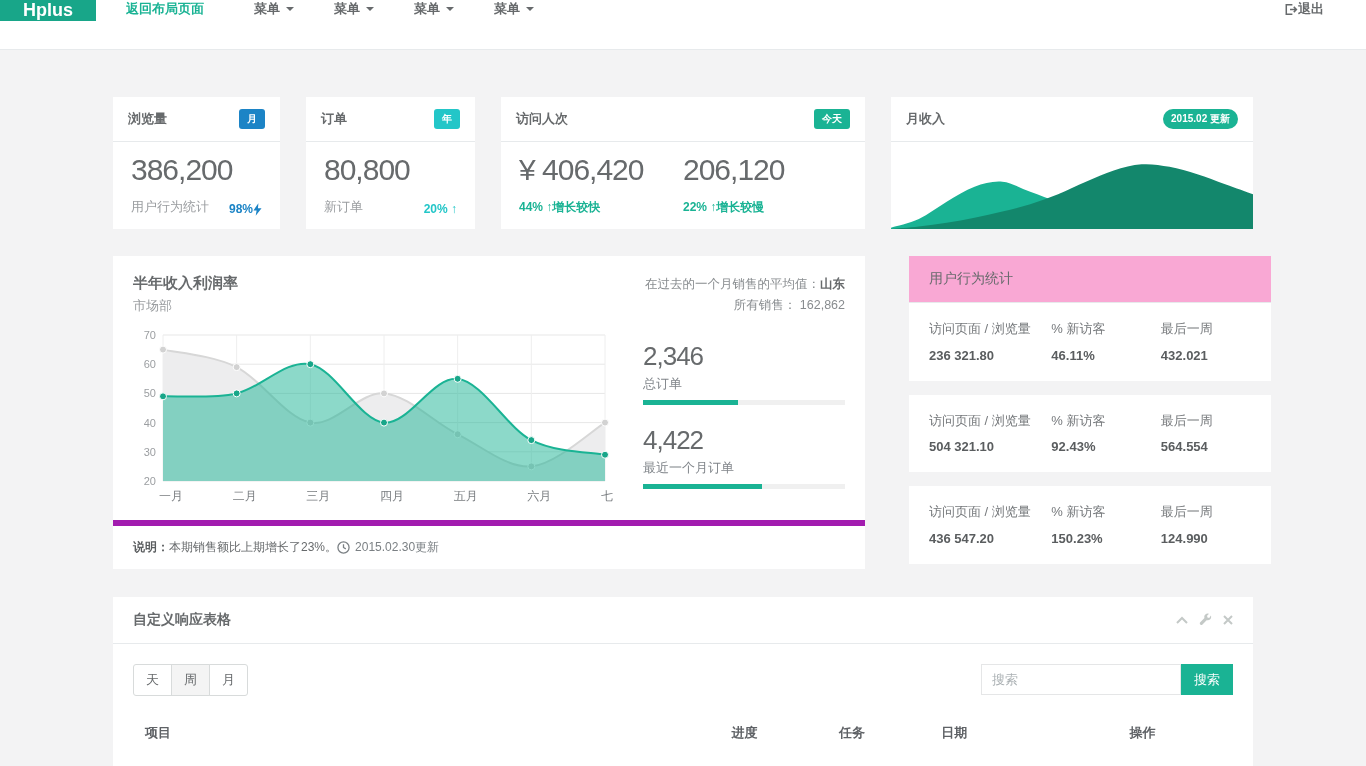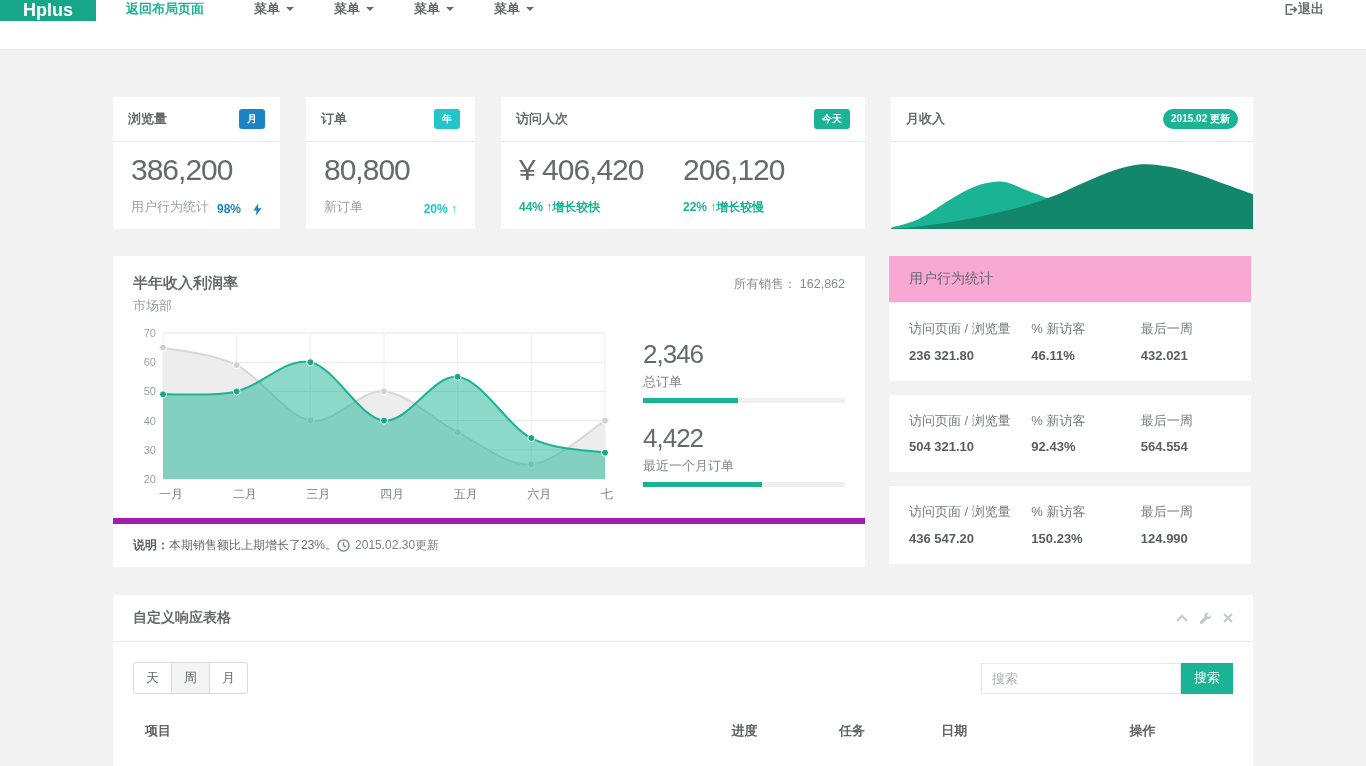--- a/index.html
+++ b/index.html
@@ -11,31 +11,31 @@
   .brand{width:96px;background:#18a689;color:#fff;font-size:18px;font-weight:700;display:flex;align-items:center;justify-content:center;cursor:pointer}
   .nav-left{display:flex;align-items:center}
   .nav-item{padding:0 14px;margin:0 6px;display:flex;align-items:center;font-weight:600;color:#676a6c;cursor:pointer;height:100%}
   .back-link{color:#1ab394;padding:0 24px;font-weight:700}
   .caret{display:inline-block;width:0;height:0;border-left:4px solid transparent;border-right:4px solid transparent;border-top:4px solid #676a6c;margin-left:6px}
   .nav-right{margin-left:auto;display:flex;align-items:center;padding-right:42px;font-weight:600;cursor:pointer}
 
   
   .container{width:1140px;margin:0 auto;padding-top:47px}
   .row1{display:grid;grid-template-columns:167px 169px 364px 362px;gap:26px}
-  .row2{display:grid;grid-template-columns:752px 362px;gap:24px;margin-top:27px;align-items:start}
+  .row2{display:grid;grid-template-columns:752px 362px;gap:44px;margin-top:27px;align-items:start}
   .row3{margin-top:28px}
 
   
   .ibox{background:#fff}
   .ibox-title{padding:12px 15px;border-bottom:1px solid #e7eaec;display:flex;justify-content:space-between;align-items:center;font-weight:700;font-size:13px;color:#676a6c}
   .badge{font-size:10px;padding:3px 8px;color:#fff;border-radius:3px;font-weight:600;white-space:nowrap}
   .ibox-content{padding:13px 18px;height:87px;display:flex;flex-direction:column;justify-content:space-between}
   .big-val{font-size:30px;font-weight:300;color:#676a6c;letter-spacing:-1px;line-height:1}
   .stat-bottom{display:flex;justify-content:space-between;align-items:flex-end;font-size:13px;color:#9a9da0}
-  .stat-extra{font-size:12px;font-weight:700;display:flex;align-items:flex-end;gap:12px}
+  .stat-extra{font-size:12px;font-weight:700;display:flex;align-items:flex-end;gap:0}
   .blue{color:#1c84c6}.cyan{color:#23c6c8}
   .two-col{display:grid;grid-template-columns:1fr 1fr;height:87px;padding:13px 18px}
   .two-col .col{display:flex;flex-direction:column;justify-content:space-between}
   .mini-note{font-size:12px;font-weight:700;color:#1ab394}
   .chart-body{padding:0;height:87px}
   .chart-body svg{display:block;width:100%;height:87px}
 
   
   .profit-card{display:flex;flex-direction:column}
   .profit-body{padding:18px 20px 10px}
@@ -190,20 +190,21 @@
   <div class="row2">
 
     <div class="ibox profit-card">
       <div class="profit-body">
         <div class="profit-head">
           <div>
             <div class="profit-title">半年收入利润率</div>
             <div class="profit-sub">市场部</div>
           </div>
           <div class="profit-summary">
+            <div><span>在过去的一个月销售的平均值：</span><b>山东</b></div>
             <div><span>所有销售：</span> <span>162,862</span></div>
           </div>
         </div>
         <div class="profit-flex">
           <div class="profit-chart-wrap">
             <svg width="480" height="180" viewBox="0 0 480 180">
                 <line x1="30" x2="472" y1="154" y2="154" stroke="#e7e7e7" stroke-width="1"></line>
                 <text x="23" y="158" text-anchor="end" font-size="11" fill="#9b9ea1">20</text>
                 <line x1="30" x2="472" y1="124.80000000000001" y2="124.80000000000001" stroke="#e7e7e7" stroke-width="1"></line>
                 <text x="23" y="128.8" text-anchor="end" font-size="11" fill="#9b9ea1">30</text>

